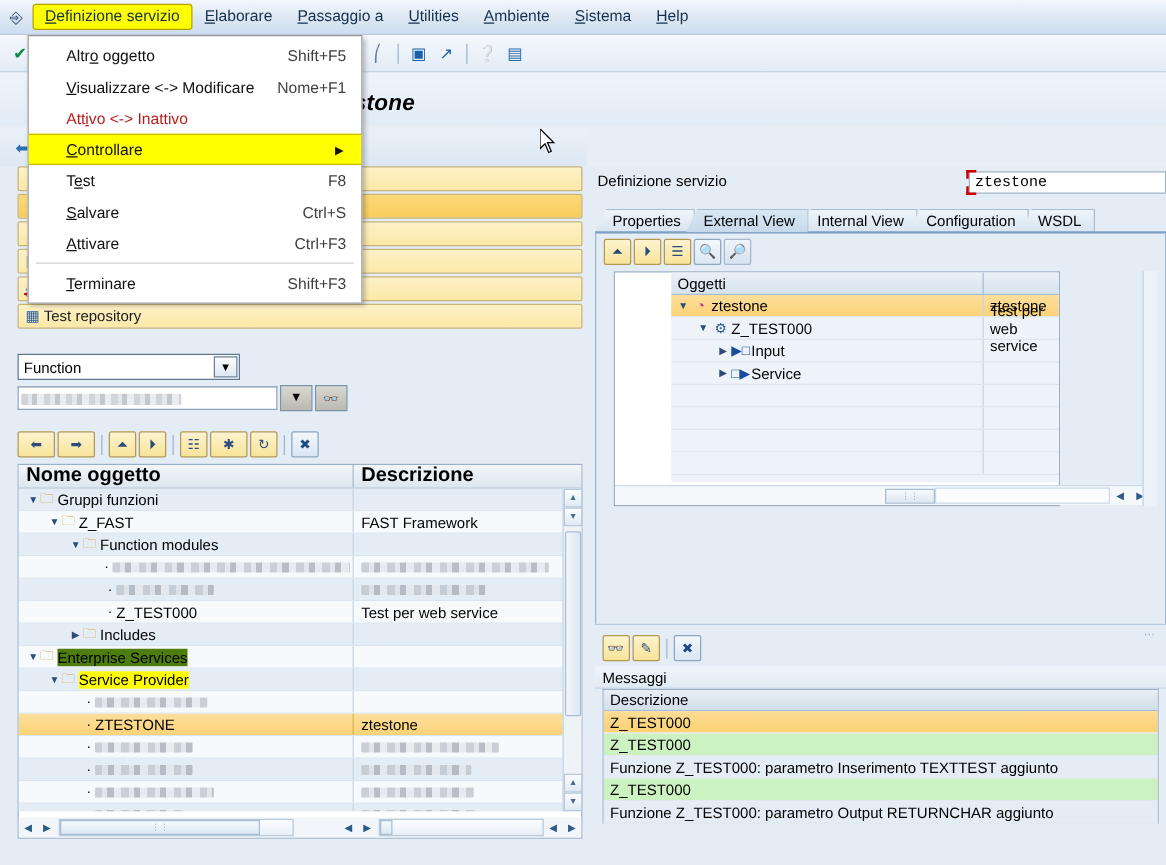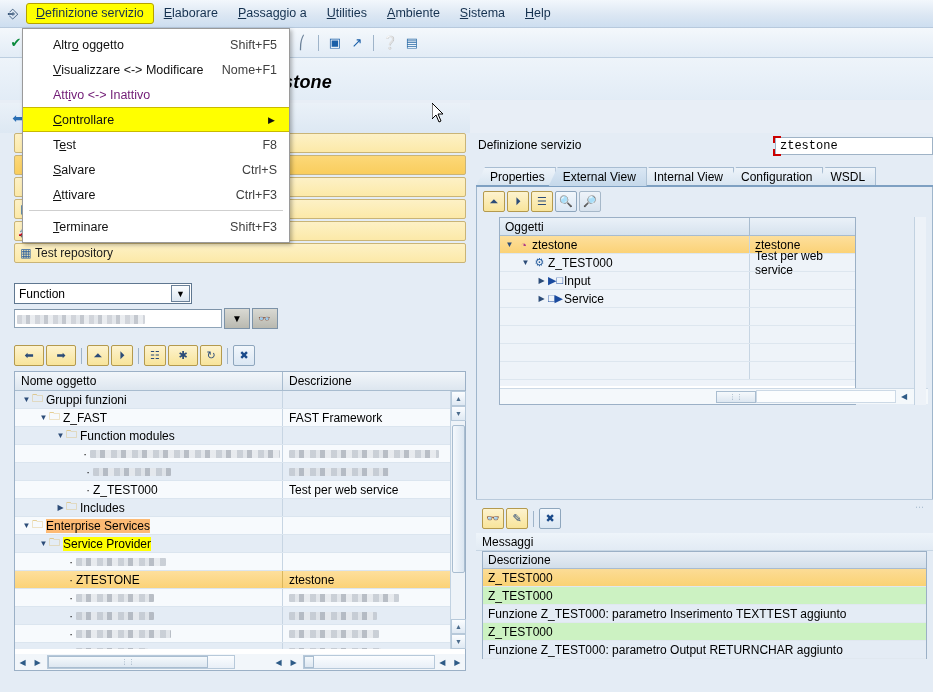--- a/index.html
+++ b/index.html
@@ -123,21 +123,21 @@
   .tt-sep { width:1px; height: 16px; background:#9fb4c9; margin: 0 3px; }
 
   
   .ltree {
     position: absolute; left: 14px; top: 238px; width: 452px; height: 300px;
     border: 1px solid #9bb0c6; background: #fff;
   }
   .ltree-head {
     display: flex; height: 19px;
     background: linear-gradient(to bottom,#f2f6fa,#dde6ef);
-    border-bottom: 1px solid #a8bccf; font-size: 12px;
+    border-bottom: 1px solid #a8bccf; font-size: 16px; font-weight: bold;
   }
   .ltree-head .c1 { width: 268px; padding-left: 6px; display:flex; align-items:center; border-right: 1px solid #a8bccf; }
   .ltree-head .c2 { flex: 1; padding-left: 6px; display:flex; align-items:center; }
   .ltree-body { position: relative; height: 258px; overflow: hidden; background: #f3f7fb; }
   .ltree-row { display: flex; height: 18px; border-bottom: 1px solid #dbe5ef; font-size: 12px; }
   .ltree-row .c1 { width: 268px; display: flex; align-items: center; border-right: 1px solid #c7d5e3; padding-right:2px; }
   .ltree-row .c2 { flex: 1; display: flex; align-items: center; padding-left: 6px; }
   .ltree-row.alt { background: #e4ecf5; }
   .ltree-row.white { background: #f7fafd; }
   .ltree-row.selrow { background: linear-gradient(to bottom,#fddf9c,#fbd277); }
@@ -202,22 +202,22 @@
     z-index: 5; font-weight: normal;
   }
   .tab-underline { position:absolute; left:6px; top:52px; width:457px; height:2px; background:#7ea0c2; }
 
   .rp-inner {
     position: absolute; left: 6px; top: 54px; width: 457px; height: 340px;
     background: #e4ecf5; border: 1px solid #9fb6cc; border-top: none;
   }
   .rtree-toolbar { display: flex; align-items: center; padding: 4px 0 4px 6px; gap: 2px; }
   .rtree {
-    position:absolute; left:22px; top:30px; width: 357px; height: 188px;
-    border: 1px solid #9bb0c6; background: #fff;
+    position:absolute; left:14px; top:30px; width: 357px; height: 188px;
+    border: 1px solid #9bb0c6; background: #fff; padding-left: 45px;
   }
   .rtree-head { display:flex; height: 18px; background: linear-gradient(to bottom,#eaf1f8,#d6e2ee); border-bottom:1px solid #a8bccf; font-size:12px; }
   .rtree-head .c1 { width: 250px; padding-left:5px; display:flex;align-items:center; border-right:1px solid #a8bccf; }
   .rtree-head .c2 { flex:1; }
   .rtree-body { background:#eef3f9; height: 150px; position:relative; }
   .rtree-row { display:flex; height:18px; font-size:12px; border-bottom:1px solid #dde6ef; }
   .rtree-row .c1 { width:250px; display:flex; align-items:center; border-right:1px solid #c7d5e3; }
   .rtree-row .c2 { flex:1; padding-left:5px; display:flex; align-items:center; }
   .rtree-row.selrow { background: linear-gradient(to bottom,#fddf9c,#fbd277); }
   .rtree-row.empty { background: #eef3f9; }
@@ -244,21 +244,21 @@
     position: absolute; left: 22px; top: 28px; width: 268px;
     background: #ffffff; border: 1px solid #9a9a9a;
     box-shadow: 2px 2px 4px rgba(0,0,0,.28);
     z-index: 100; padding: 3px 0 3px 0;
   }
   .dd-item {
     height: 25px; display: flex; align-items: center; font-size: 12.5px;
     padding-left: 30px; padding-right: 10px; position: relative; color:#111;
   }
   .dd-item .sc { position: absolute; right: 12px; font-size: 12.5px; color:#404040; }
-  .dd-item.disabled { color: #701a75; }
+  .dd-item.disabled { color: #b91c1c; }
   .dd-item.hl {
     background: #ffff00; border-top:1px solid #c9ba00; border-bottom:1px solid #c9ba00;
   }
   .dd-item .sub-arrow { position:absolute; right: 14px; font-size: 9px; }
   .dd-sep { height: 1px; background: #cfcfcf; margin: 3px 6px; }
 
   .submenu {
     position: absolute; left: 285px; top: 96px; width: 172px; height: 28px;
     background: #ffff00; border: 3px solid #d9d900;
     box-shadow: 2px 2px 4px rgba(0,0,0,.25);
@@ -443,21 +443,21 @@
               <span class="folder">🗀</span>
               <span class="lbl">Includes</span>
             </div>
             <div class="c2"></div>
           </div>
           <div class="ltree-row white">
             <div class="c1">
               <span style="display: inline-block; width: 6px;"></span>
               <span class="twisty">▼</span>
               <span class="folder">🗀</span>
-              <span class="lbl" style="background: #fdba74;">Enterprise Services</span>
+              <span class="lbl" style="background: #4d7c0f;">Enterprise Services</span>
             </div>
             <div class="c2"></div>
           </div>
           <div class="ltree-row alt">
             <div class="c1">
               <span style="display: inline-block; width: 23px;"></span>
               <span class="twisty">▼</span>
               <span class="folder">🗀</span>
               <span class="lbl" style="background: rgb(255, 255, 0);">Service Provider</span>
             </div>

